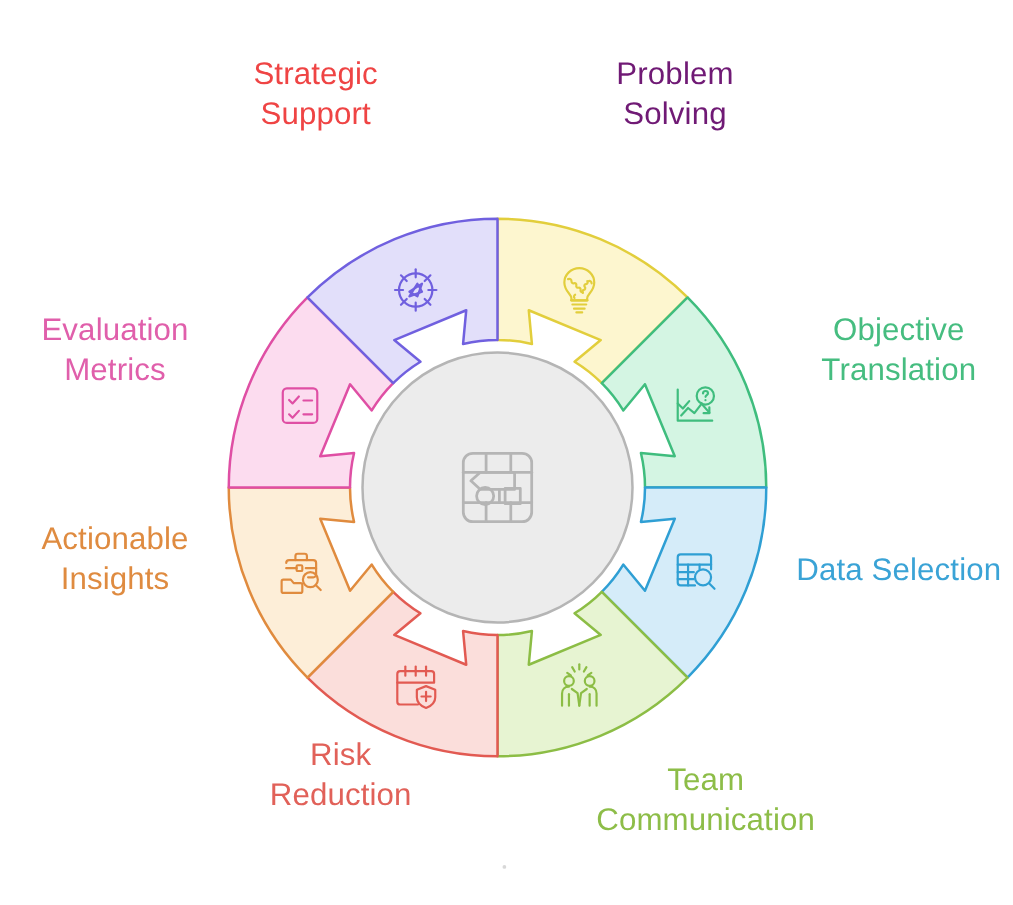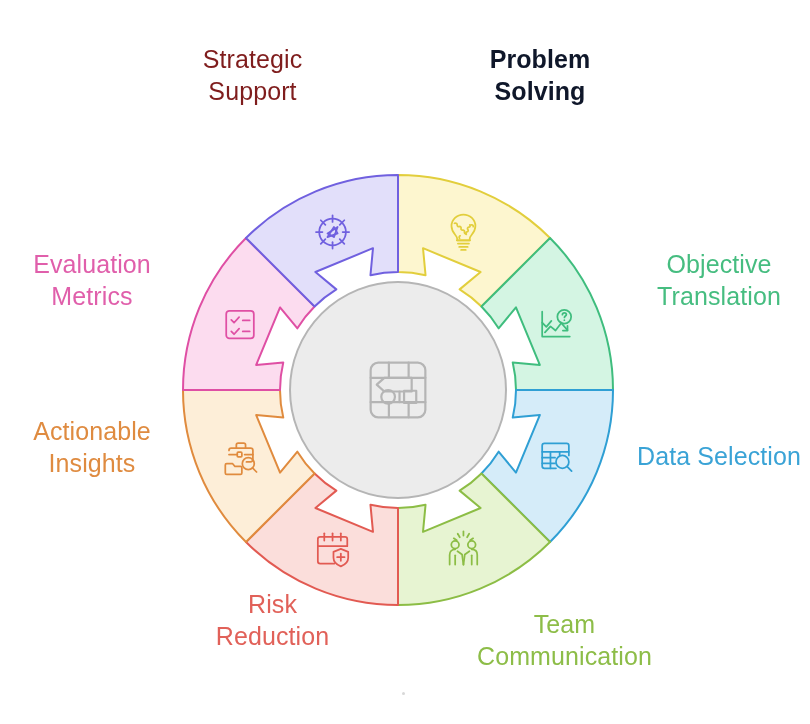--- a/index.html
+++ b/index.html
@@ -155,23 +155,23 @@
         <path d="M31 6v10"></path>
         <path d="M18 32v10"></path>
         <path d="M31 32v10"></path>
         <path d="M18 16h15v9H15l-5-4.5L15 16h3z"></path>
         <path d="M25 25v7"></path>
         <circle cx="17.5" cy="28.5" r="4.5"></circle>
         <rect x="28" y="24.5" width="8" height="8"></rect>
       </g>
     </svg></div>
 
-<div class="label label-tl" style="color: #7f1d1d;">Strategic
+<div class="label label-tl" style="color: #ef4444;">Strategic
 Support</div>
-<div class="label label-tr" style="color: #0f172a; font-weight: bold;">Problem
+<div class="label label-tr" style="color: #701a75;">Problem
 Solving</div>
 <div class="label label-l1" style="color: rgb(224, 95, 171);">Evaluation
 Metrics</div>
 <div class="label label-l2" style="color: rgb(223, 139, 64);">Actionable
 Insights</div>
 <div class="label label-r1" style="color: rgb(70, 189, 128);">Objective
 Translation</div>
 <div class="label label-r2" style="color: rgb(58, 163, 214);">Data Selection</div>
 <div class="label label-b1" style="color: rgb(225, 97, 89);">Risk
 Reduction</div>

